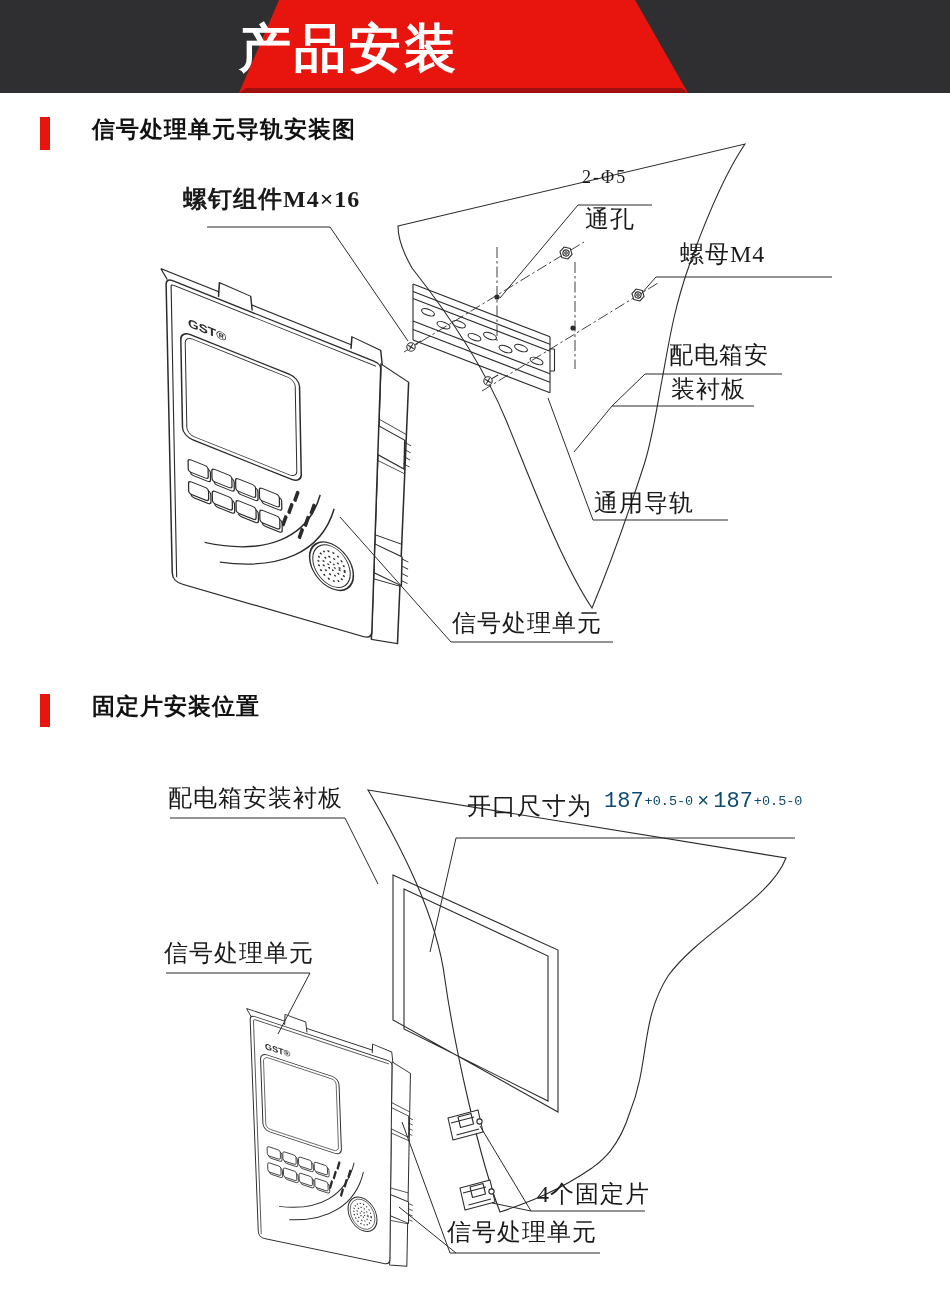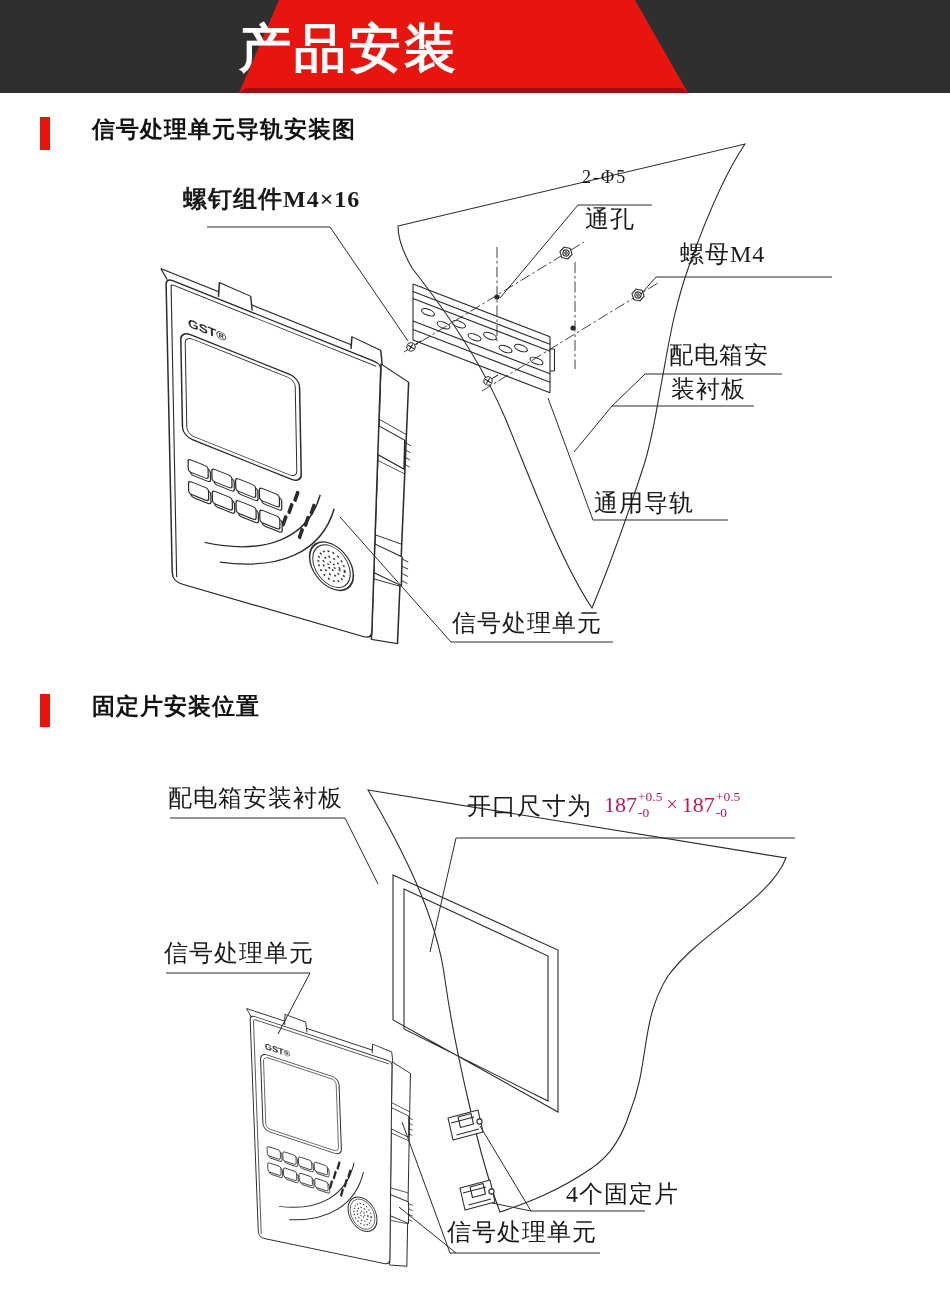--- a/index.html
+++ b/index.html
@@ -17,23 +17,23 @@
   
   .sec{position:absolute;left:0;width:950px;height:40px;}
   .sec .mark{position:absolute;left:40px;top:1px;width:10px;height:33px;background:#e8150f;}
   .sec .txt{position:absolute;left:92px;top:-2px;font-size:23px;font-weight:bold;
      letter-spacing:1px;color:#111;}
   
   .lbl{position:absolute;font-family:"Liberation Serif",serif;font-size:24px;
        letter-spacing:1px;color:#1a1a1a;white-space:nowrap;line-height:1.1;}
   .lbl.small{font-size:18px;letter-spacing:2px;}
   .dim{position:absolute;display:flex;align-items:center;
-       font-family:Liberation Serif, serif;color:#be185d;white-space:nowrap;}
+       font-family:Liberation Mono, monospace;color:#0c4a6e;white-space:nowrap;}
   .dim .base{font-size:22px;}
-  .dim .tol{display:inline-flex;flex-direction:column;justify-content:center;
+  .dim .tol{display:inline-flex;flex-direction:row;justify-content:center;
        font-size:13.5px;line-height:1.15;margin-left:1px;}
   .dim .times{font-size:20px;margin:0 4px;}
   svg.art{position:absolute;left:0;top:0;}
 </style>
 </head>
 <body>
 
 <div class="page">
 
   <div class="hdr">
@@ -214,16 +214,16 @@
       <span>-0</span>
     </span>
     <span class="times">×</span>
     <span class="base">187</span>
     <span class="tol">
       <span>+0.5</span>
       <span>-0</span>
     </span>
   </div>
   <div class="lbl" style="left:164px;top:940px;">信号处理单元</div>
-  <div class="lbl" style="left:566px;top:1181px;">4个固定片</div>
+  <div class="lbl" style="left:537px;top:1181px;">4个固定片</div>
   <div class="lbl" style="left:447px;top:1219px;">信号处理单元</div>
 
 </div>
 
 </body></html>

